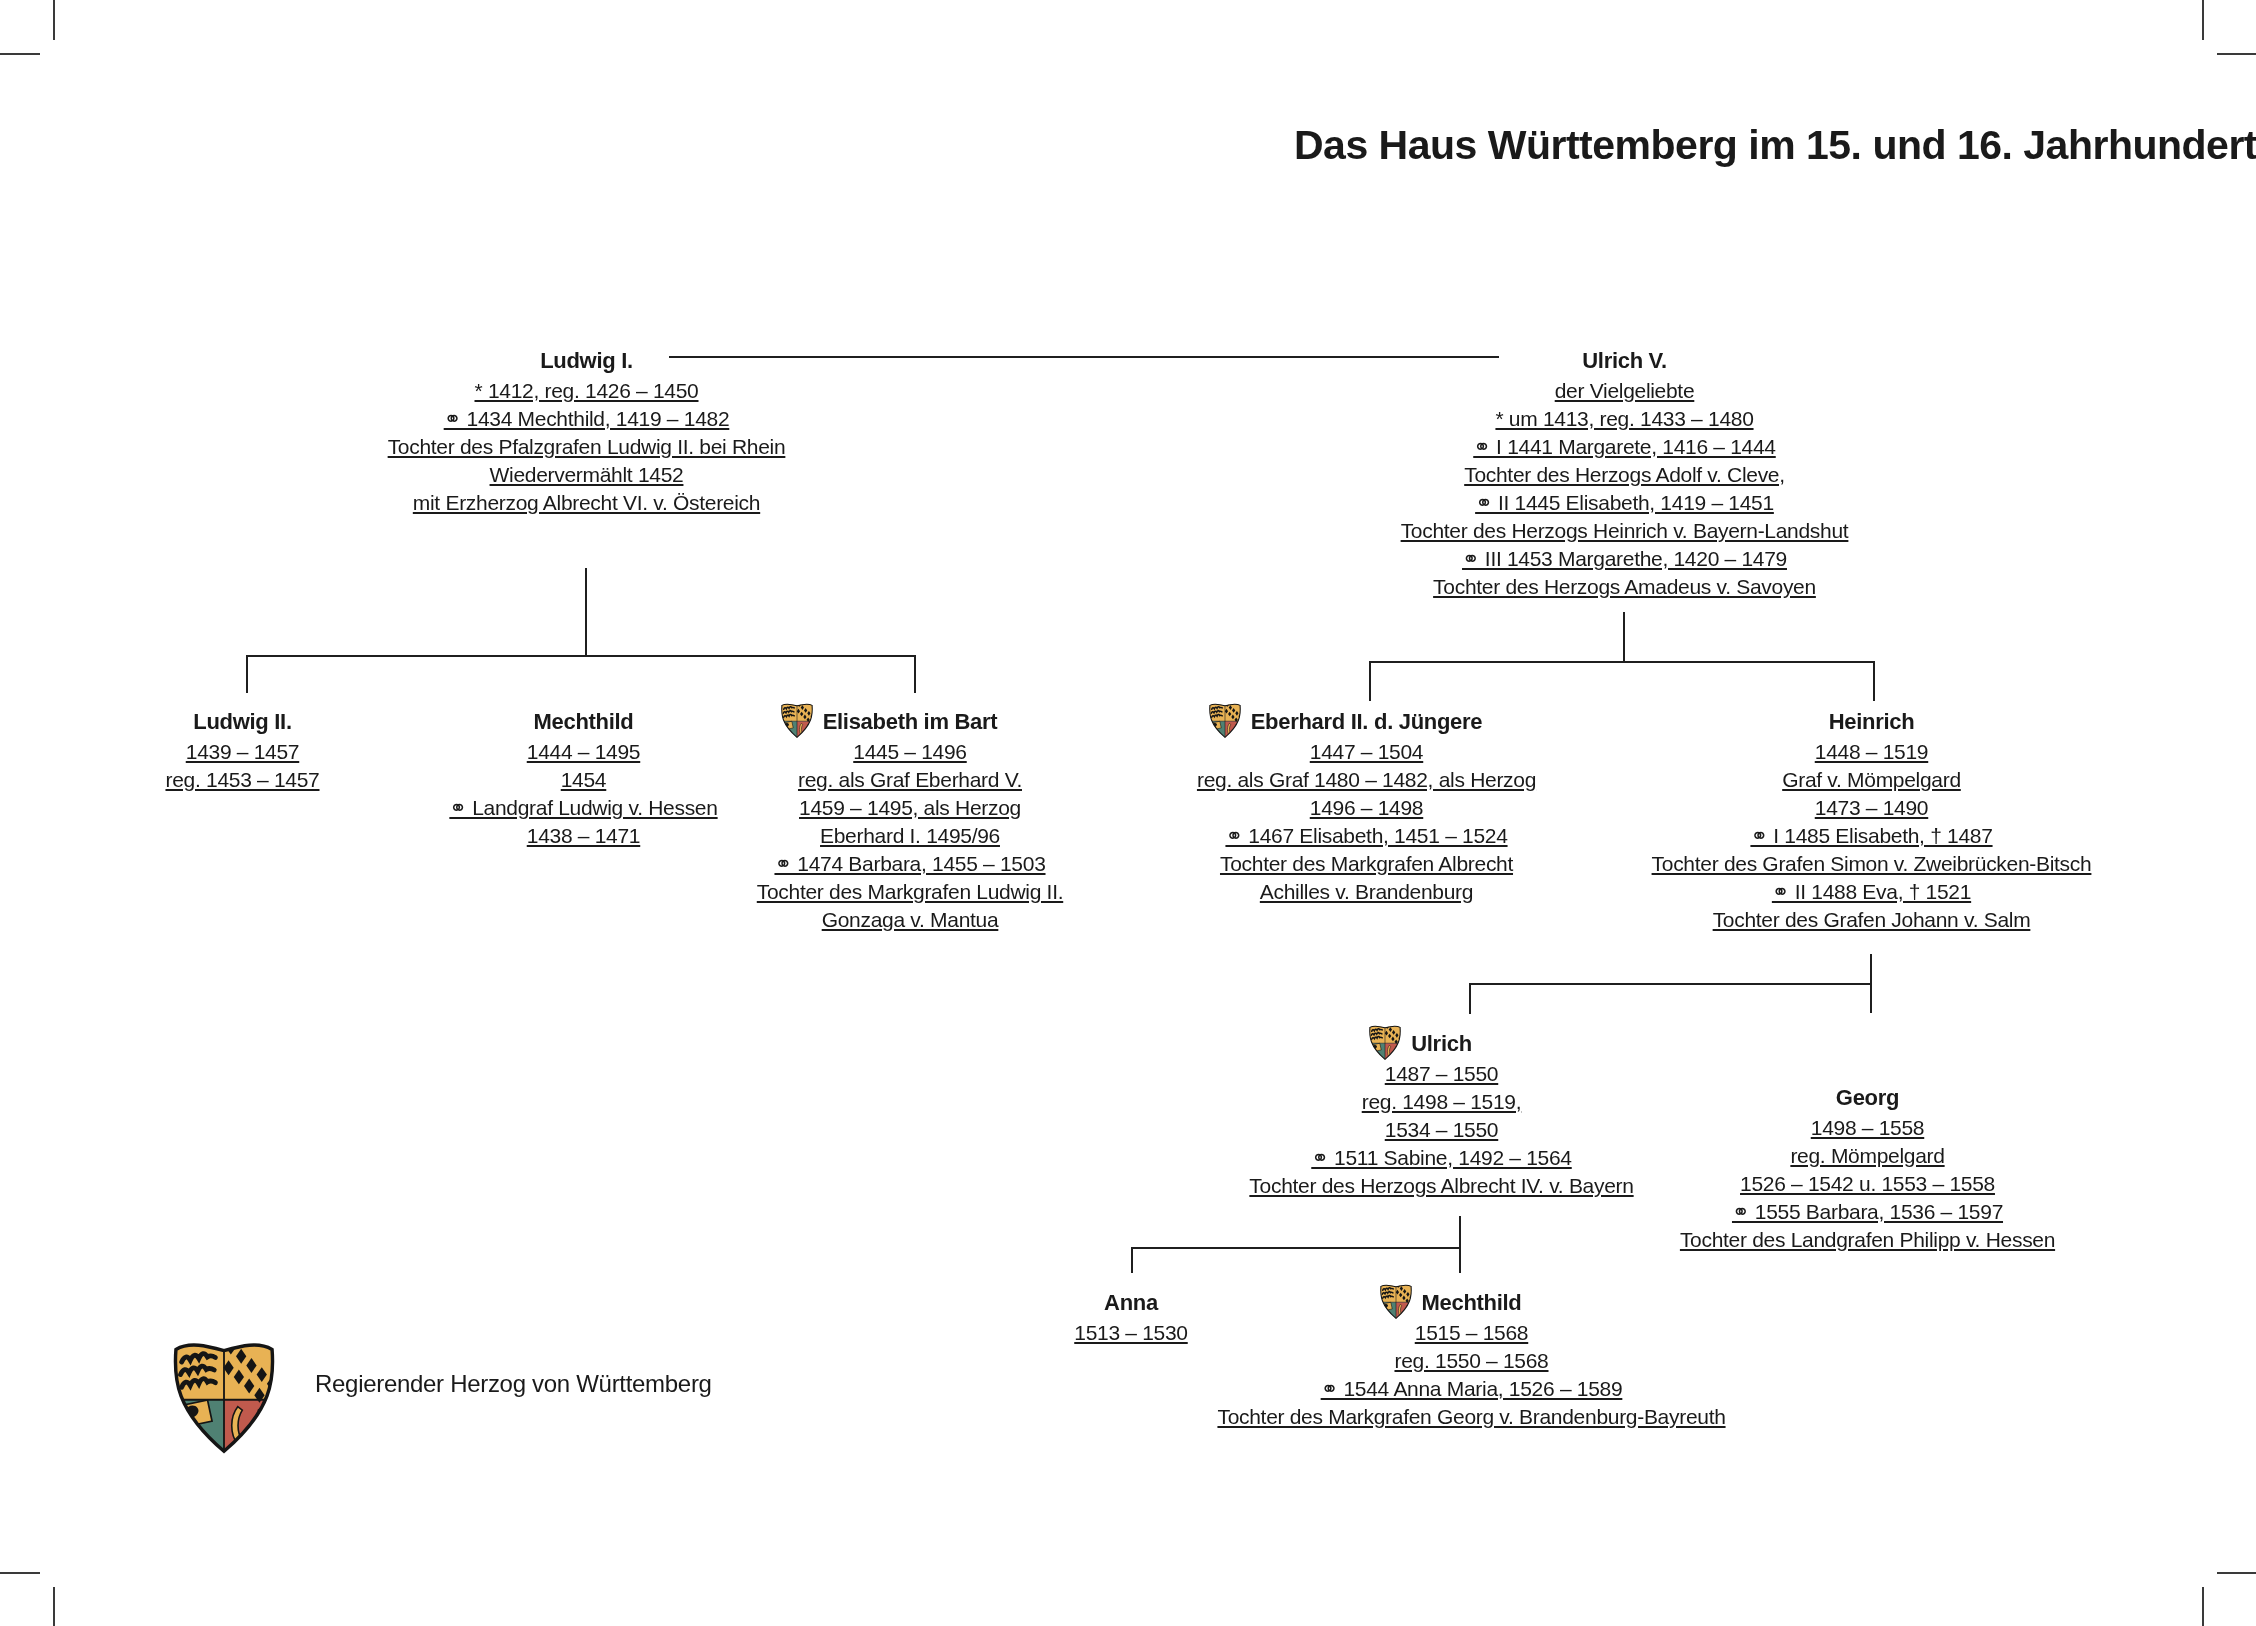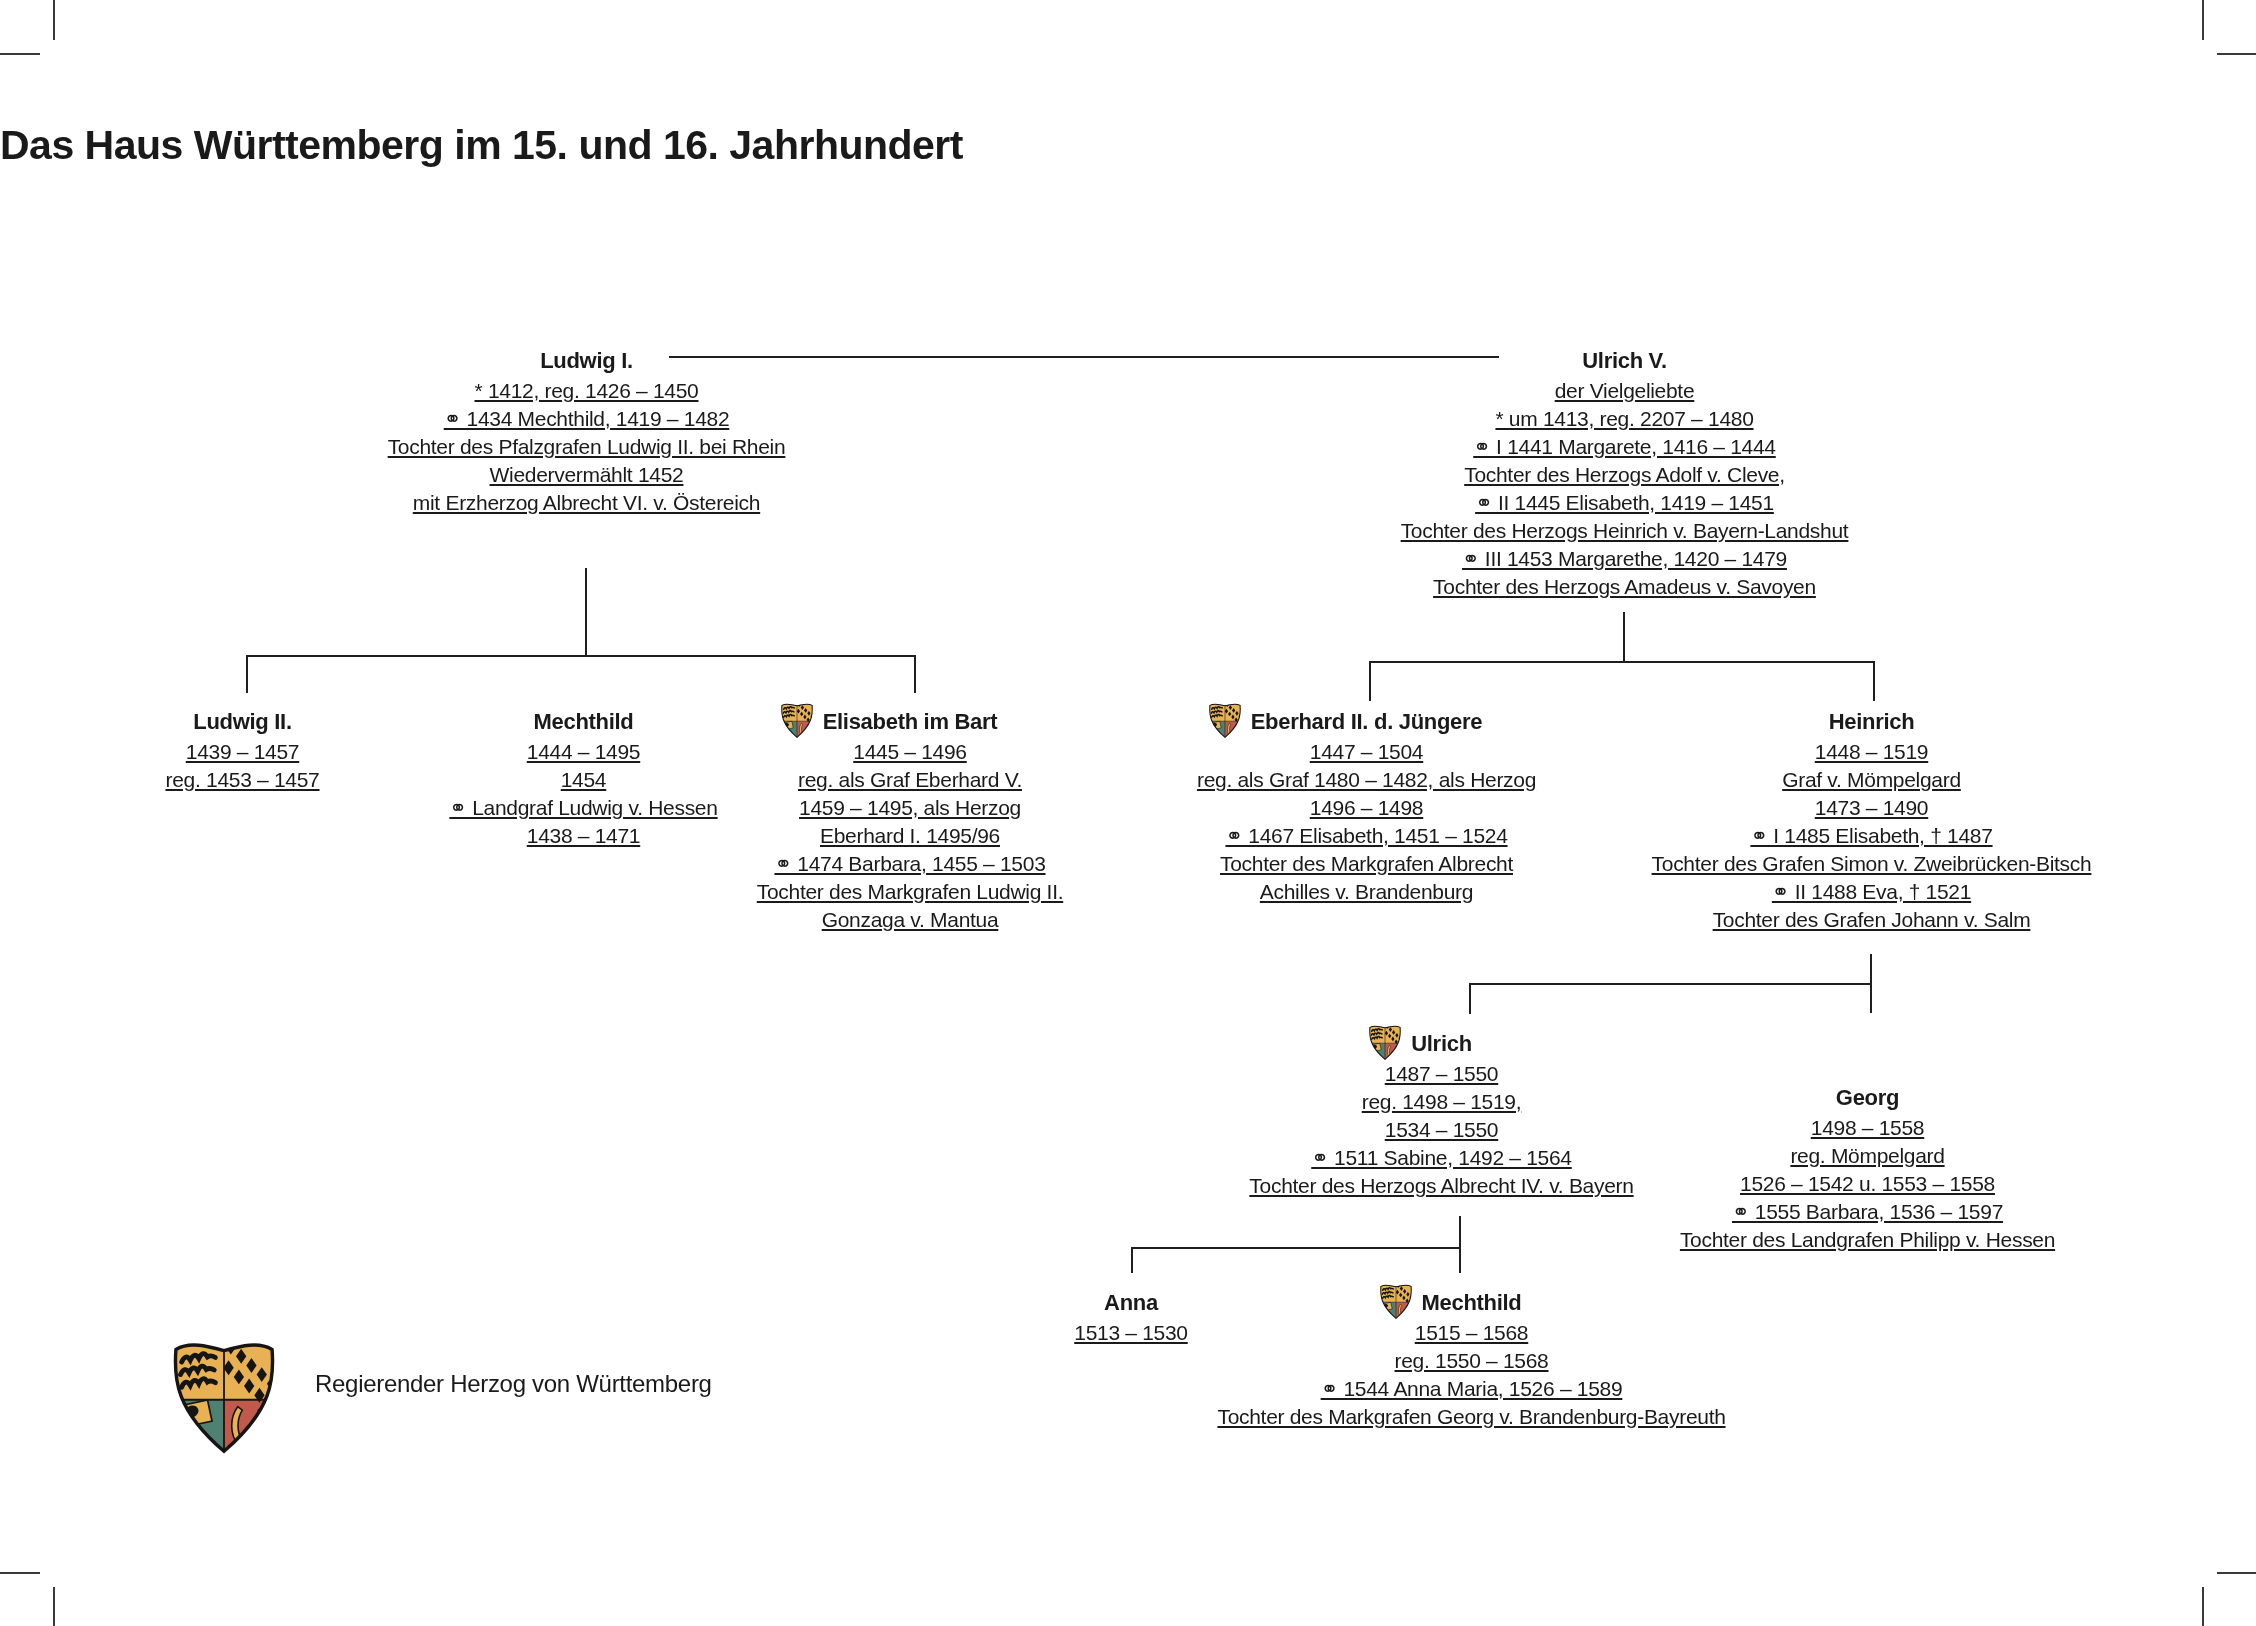--- a/index.html
+++ b/index.html
@@ -1,18 +1,18 @@
 <!DOCTYPE html>
 <html><head>
 <meta charset="utf-8">
 <style>
   html,body{margin:0;padding:0;background:#fff;}
   .page{position:relative;width:2257px;height:1627px;background:#ffffff;overflow:hidden;
         font-family:"Liberation Sans", sans-serif;color:#1a1a1a;}
-  .title{position:absolute;left:0;top:122px;width:100%;text-align:left;
+  .title{position:absolute;left:0;top:122px;width:100%;text-align:right;
          font-size:41px;font-weight:700;letter-spacing:-0.5px;}
   .person{position:absolute;text-align:center;text-decoration:underline;}
   .pname-row{line-height:29px;}
   .pname{position:relative;display:inline-block;font-size:22px;font-weight:700;letter-spacing:-0.3px;}
   .plines{font-size:21px;line-height:28px;letter-spacing:-0.3px;white-space:pre-line;}
   .hline{position:absolute;height:1.9px;background:#1f1f1f;}
   .vline{position:absolute;width:1.9px;background:#1f1f1f;}
   .crest-sm{position:absolute;left:-44px;top:-5.7px;width:36px;height:39px;}
   .legend{position:absolute;left:164px;top:1338px;display:flex;align-items:center;}
   .crest-lg{width:120px;height:119px;}
@@ -104,21 +104,21 @@
     <div class="plines">* 1412, reg. 1426 – 1450
 ⚭ 1434 Mechthild, 1419 – 1482
 Tochter des Pfalzgrafen Ludwig II. bei Rhein
 Wiedervermählt 1452
 mit Erzherzog Albrecht VI. v. Östereich</div>
   </div>
 
   <div class="person" style="left:1357px;top:346px;width:535px;">
     <div class="pname-row"><span class="pname">Ulrich V.</span></div>
     <div class="plines">der Vielgeliebte
-* um 1413, reg. 2207 – 1480
+* um 1413, reg. 1433 – 1480
 ⚭ I 1441 Margarete, 1416 – 1444
 Tochter des Herzogs Adolf v. Cleve,
 ⚭ II 1445 Elisabeth, 1419 – 1451
 Tochter des Herzogs Heinrich v. Bayern-Landshut
 ⚭ III 1453 Margarethe, 1420 – 1479
 Tochter des Herzogs Amadeus v. Savoyen</div>
   </div>
 
   <div class="person" style="left:118px;top:707px;width:249px;">
     <div class="pname-row"><span class="pname">Ludwig II.</span></div>

